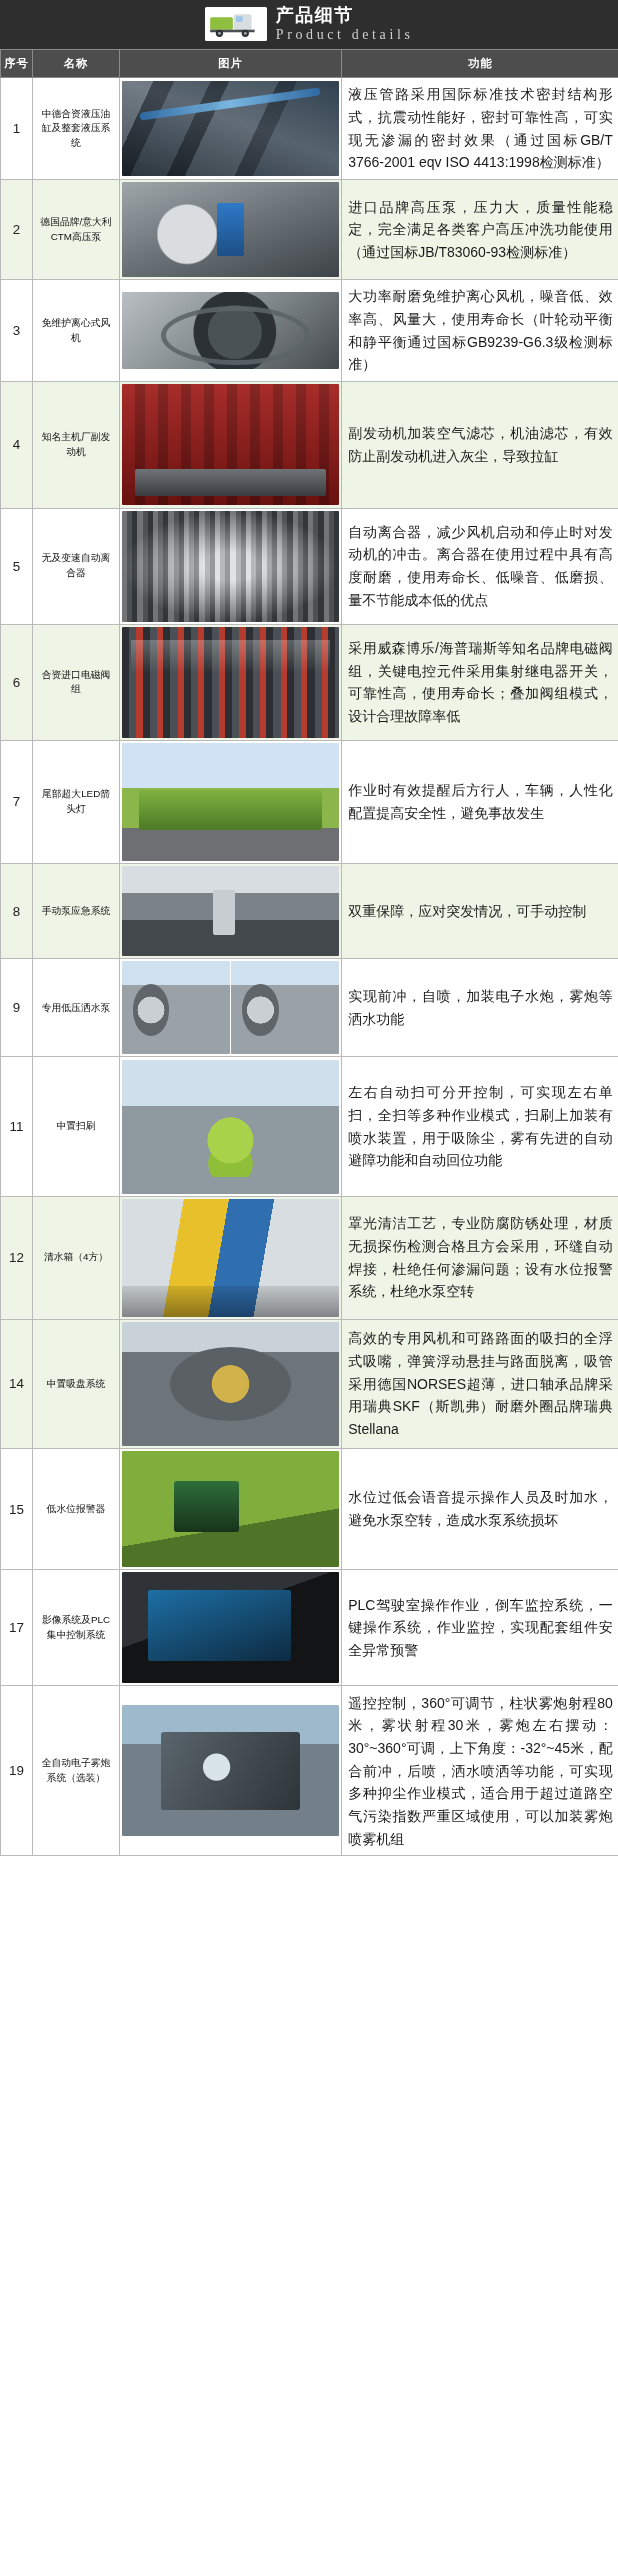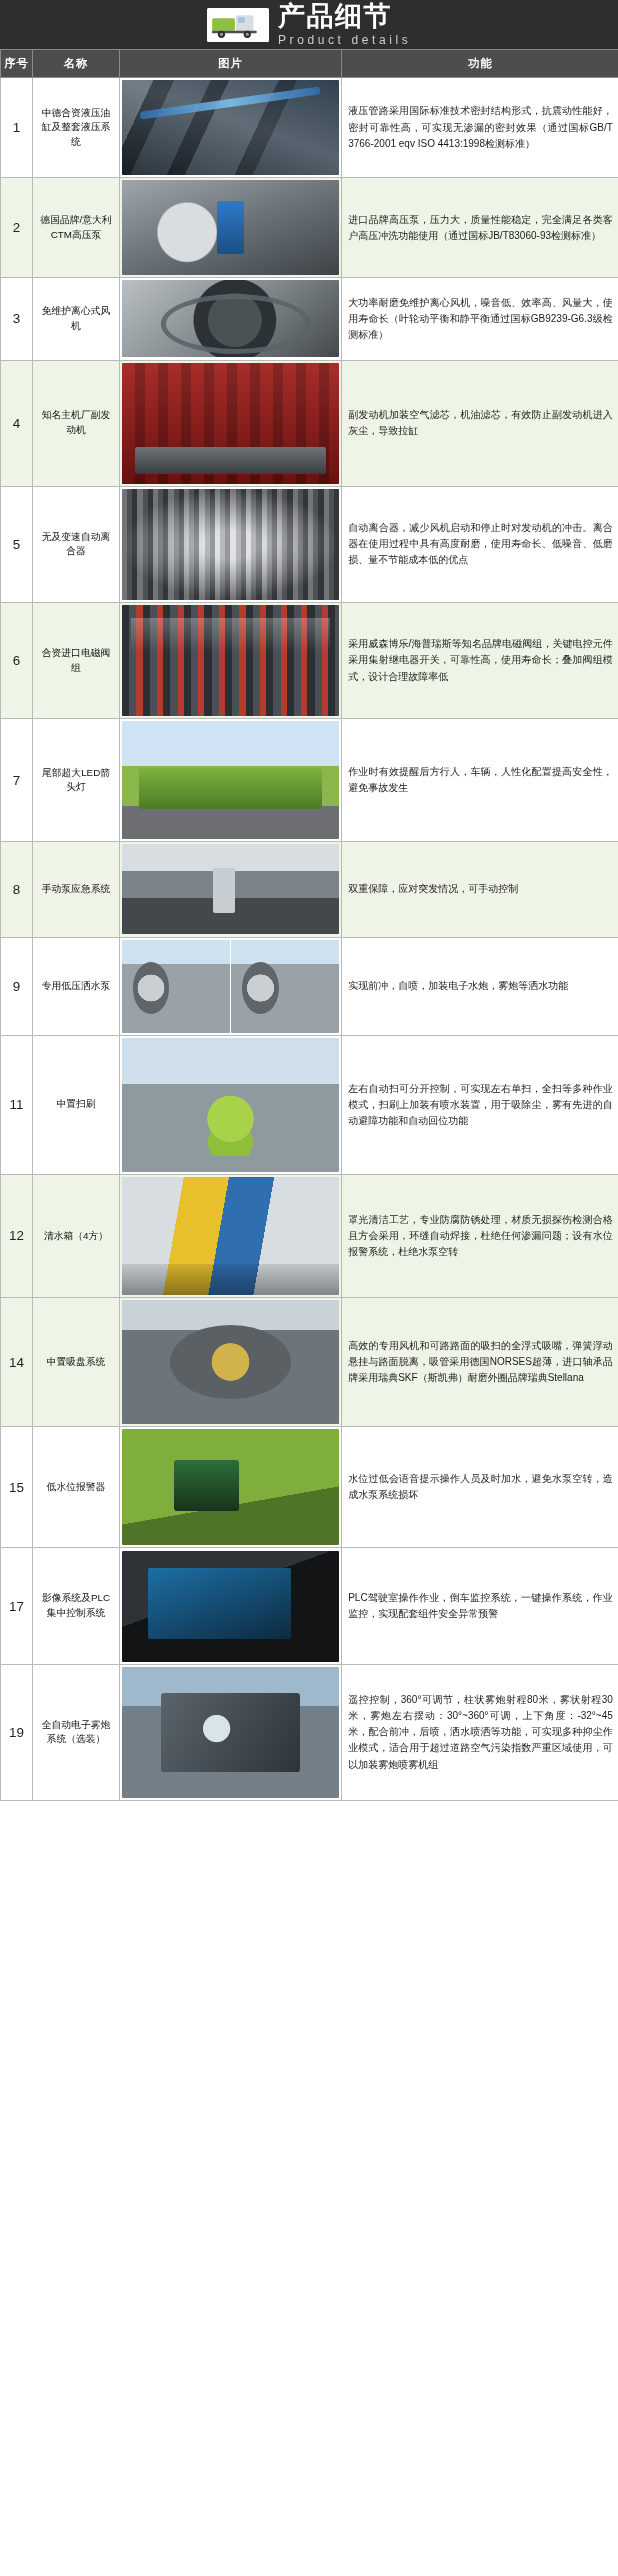--- a/index.html
+++ b/index.html
@@ -40,31 +40,31 @@
     display: flex;
     align-items: center;
     justify-content: center;
     overflow: hidden;
     position: relative;
   }
   .truck-badge svg { display: block; }
   .banner-text { display: flex; flex-direction: column; justify-content: center; }
   .banner-title {
     color: #ffffff;
-    font-size: 27px;
+    font-size: 18px;
     font-weight: bold;
     letter-spacing: 1.5px;
     line-height: 1.05;
   }
   .banner-sub {
     color: #cfcfcf;
-    font-size: 12px;
+    font-size: 14px;
     letter-spacing: 3.6px;
     margin-top: 2.1px;
-    font-family: Liberation Sans, sans-serif;
+    font-family: Liberation Serif, serif;
   }
 
   
   table.spec {
     width: 618px;
     border-collapse: collapse;
     table-layout: fixed;
   }
   table.spec col.c-idx   { width: 32px; }
   table.spec col.c-name  { width: 87px; }
@@ -94,21 +94,21 @@
     color: #222;
   }
   td.name {
     text-align: center;
     font-size: 9.8px;
     color: #111;
     line-height: 1.5;
     padding: 3.1px 4.1px;
   }
   td.func {
-    font-size: 10px;
+    font-size: 14px;
     color: #1b1b1b;
     line-height: 1.62;
     padding: 5.2px 6.2px;
     text-align: justify;
   }
 
   td.imgcell {
     padding: 2.1px;
     text-align: center;
   }

